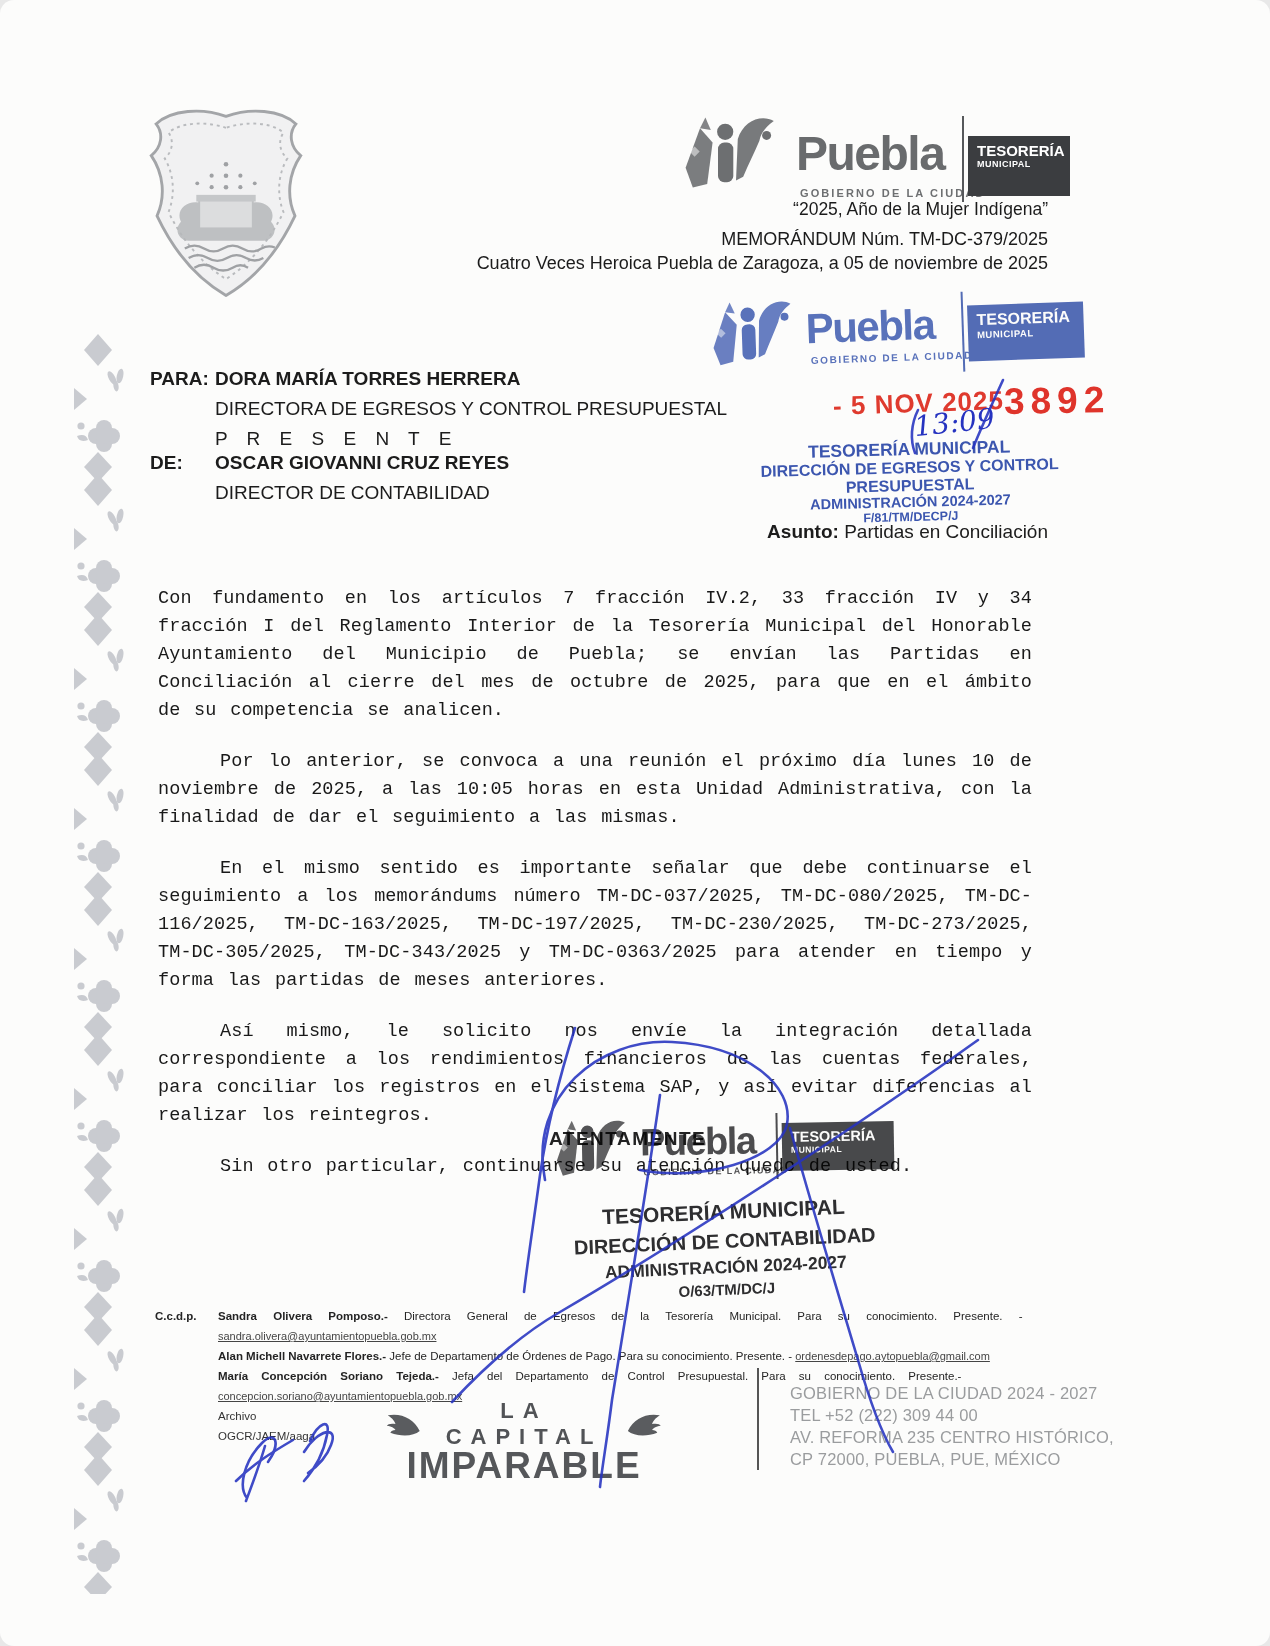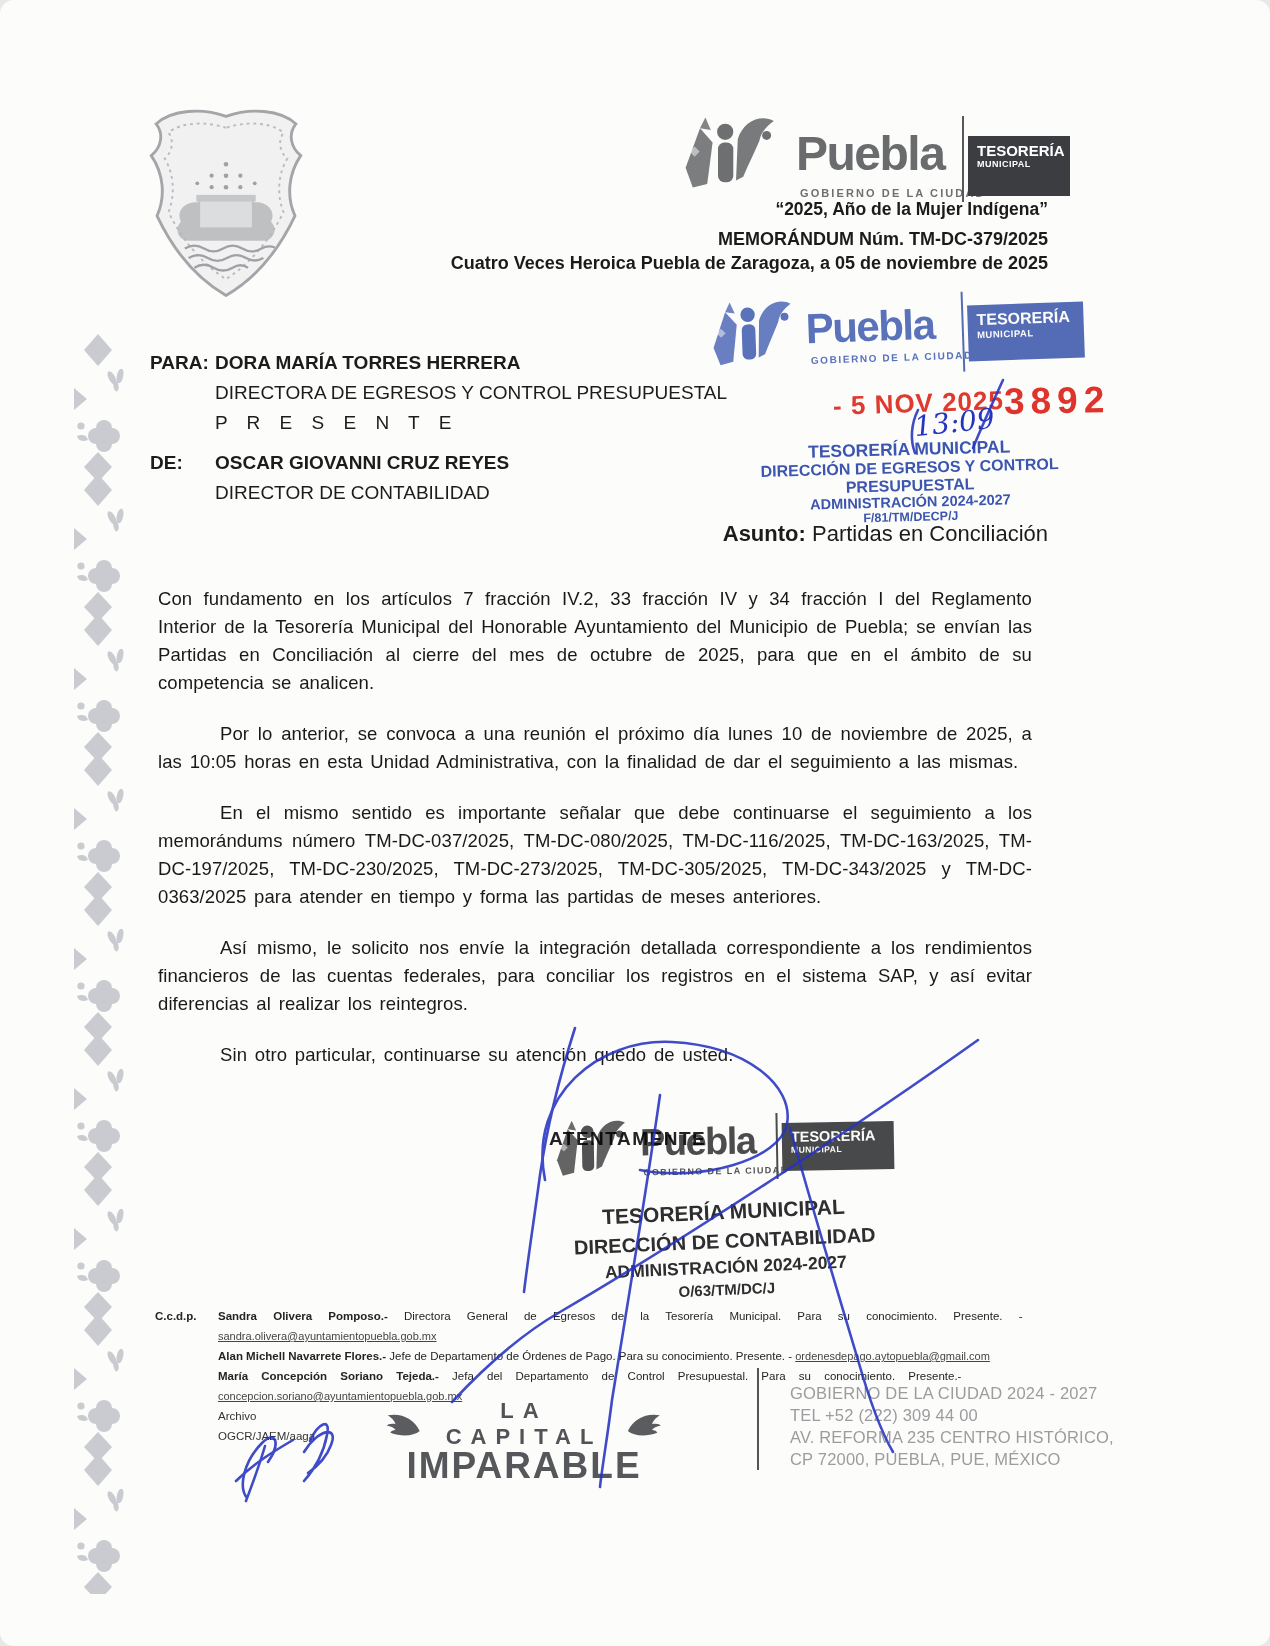--- a/index.html
+++ b/index.html
@@ -24,28 +24,28 @@
   .pb-badge .b1{font-weight:bold;line-height:1.05;}
   .pb-badge .b2{font-weight:bold;letter-spacing:.5px;}
   #hdr-logo .pb-icons{width:126px;height:90px;}
   #hdr-logo .pb-word{left:132px;top:14px;font-size:48px;color:#696b6d;}
   #hdr-logo .pb-sub{left:136px;top:75px;font-size:11px;letter-spacing:2.1px;}
   #hdr-logo .pb-rule{left:298px;top:4px;width:2px;height:86px;background:#56585b;}
   #hdr-logo .pb-badge{left:304px;top:24px;width:102px;height:60px;background:#3b3d40;}
   #hdr-logo .b1{font-size:15px;} #hdr-logo .b2{font-size:9px;}
 
   
-  .h-line{right:222px;text-align:right;font-weight:bold;color:#1b1b1b;}
+  .h-line{right:222px;text-align:right;font-weight:normal;color:#1b1b1b;}
   #h-year{top:199px;font-size:17.5px;}
   #h-memo{top:229px;font-size:18px;}
   #h-date{top:253px;font-size:18px;}
 
   
   .addr{left:150px;font-size:19px;line-height:30px;}
-  #blk-para{top:348px;}
+  #blk-para{top:364px;}
   #blk-de{top:448px;}
   .addr .row{display:flex;}
   .addr .lbl{font-weight:bold;width:65px;flex:0 0 65px;}
   .addr .name{font-weight:bold;}
   .addr .title{margin-left:65px;}
   .addr .presente{margin-left:65px;letter-spacing:7px;}
 
   
   #stamp1{left:698px;top:292px;width:396px;height:86px;color:#4c67b8;transform:rotate(-2deg);
           opacity:.92;mix-blend-mode:multiply;}
@@ -64,27 +64,27 @@
                letter-spacing:6px;transform:rotate(-1deg);mix-blend-mode:multiply;}
   #stamp-dept{left:742px;top:440px;width:336px;text-align:center;color:#3c57b2;font-weight:bold;
               transform:rotate(-1.5deg);mix-blend-mode:multiply;}
   #stamp-dept .d1{font-size:17.5px;line-height:19px;}
   #stamp-dept .d2{font-size:16px;line-height:18px;}
   #stamp-dept .d3{font-size:16px;line-height:17px;}
   #stamp-dept .d4{font-size:14.5px;line-height:16px;}
   #stamp-dept .d5{font-size:12.5px;line-height:14px;}
 
   
-  #subject{right:222px;top:521px;font-size:22px;text-align:right;}
+  #subject{right:222px;top:521px;font-size:19px;text-align:right;}
   #subject .s-lbl{font-weight:bold;}
 
   
   #body{left:158px;top:585px;width:890px;font-size:18.5px;line-height:28px;
         text-align:justify;letter-spacing:.1px;word-spacing:2.5px;color:#191919;}
-  #body p{margin:0 16px 23px 0;}
+  #body p{margin:0 16px 23px 0;font-family:Liberation Mono, monospace;}
   #body p.ind{text-indent:62px;}
 
   
   #att-word{left:549px;top:1128px;font-size:19px;font-weight:bold;letter-spacing:1.5px;color:#222;}
   #stamp2{left:542px;top:1110px;width:366px;height:74px;color:#4a4a4c;opacity:.95;
           transform:rotate(-1deg);mix-blend-mode:multiply;}
   #stamp2 .pb-icons{width:94px;height:70px;left:0;top:4px;}
   #stamp2 .pb-word{left:98px;top:10px;font-size:38px;color:#434345;}
   #stamp2 .pb-sub{left:101px;top:56px;font-size:9px;letter-spacing:1.4px;}
   #stamp2 .pb-rule{left:234px;top:4px;width:2px;height:66px;background:#434345;}

